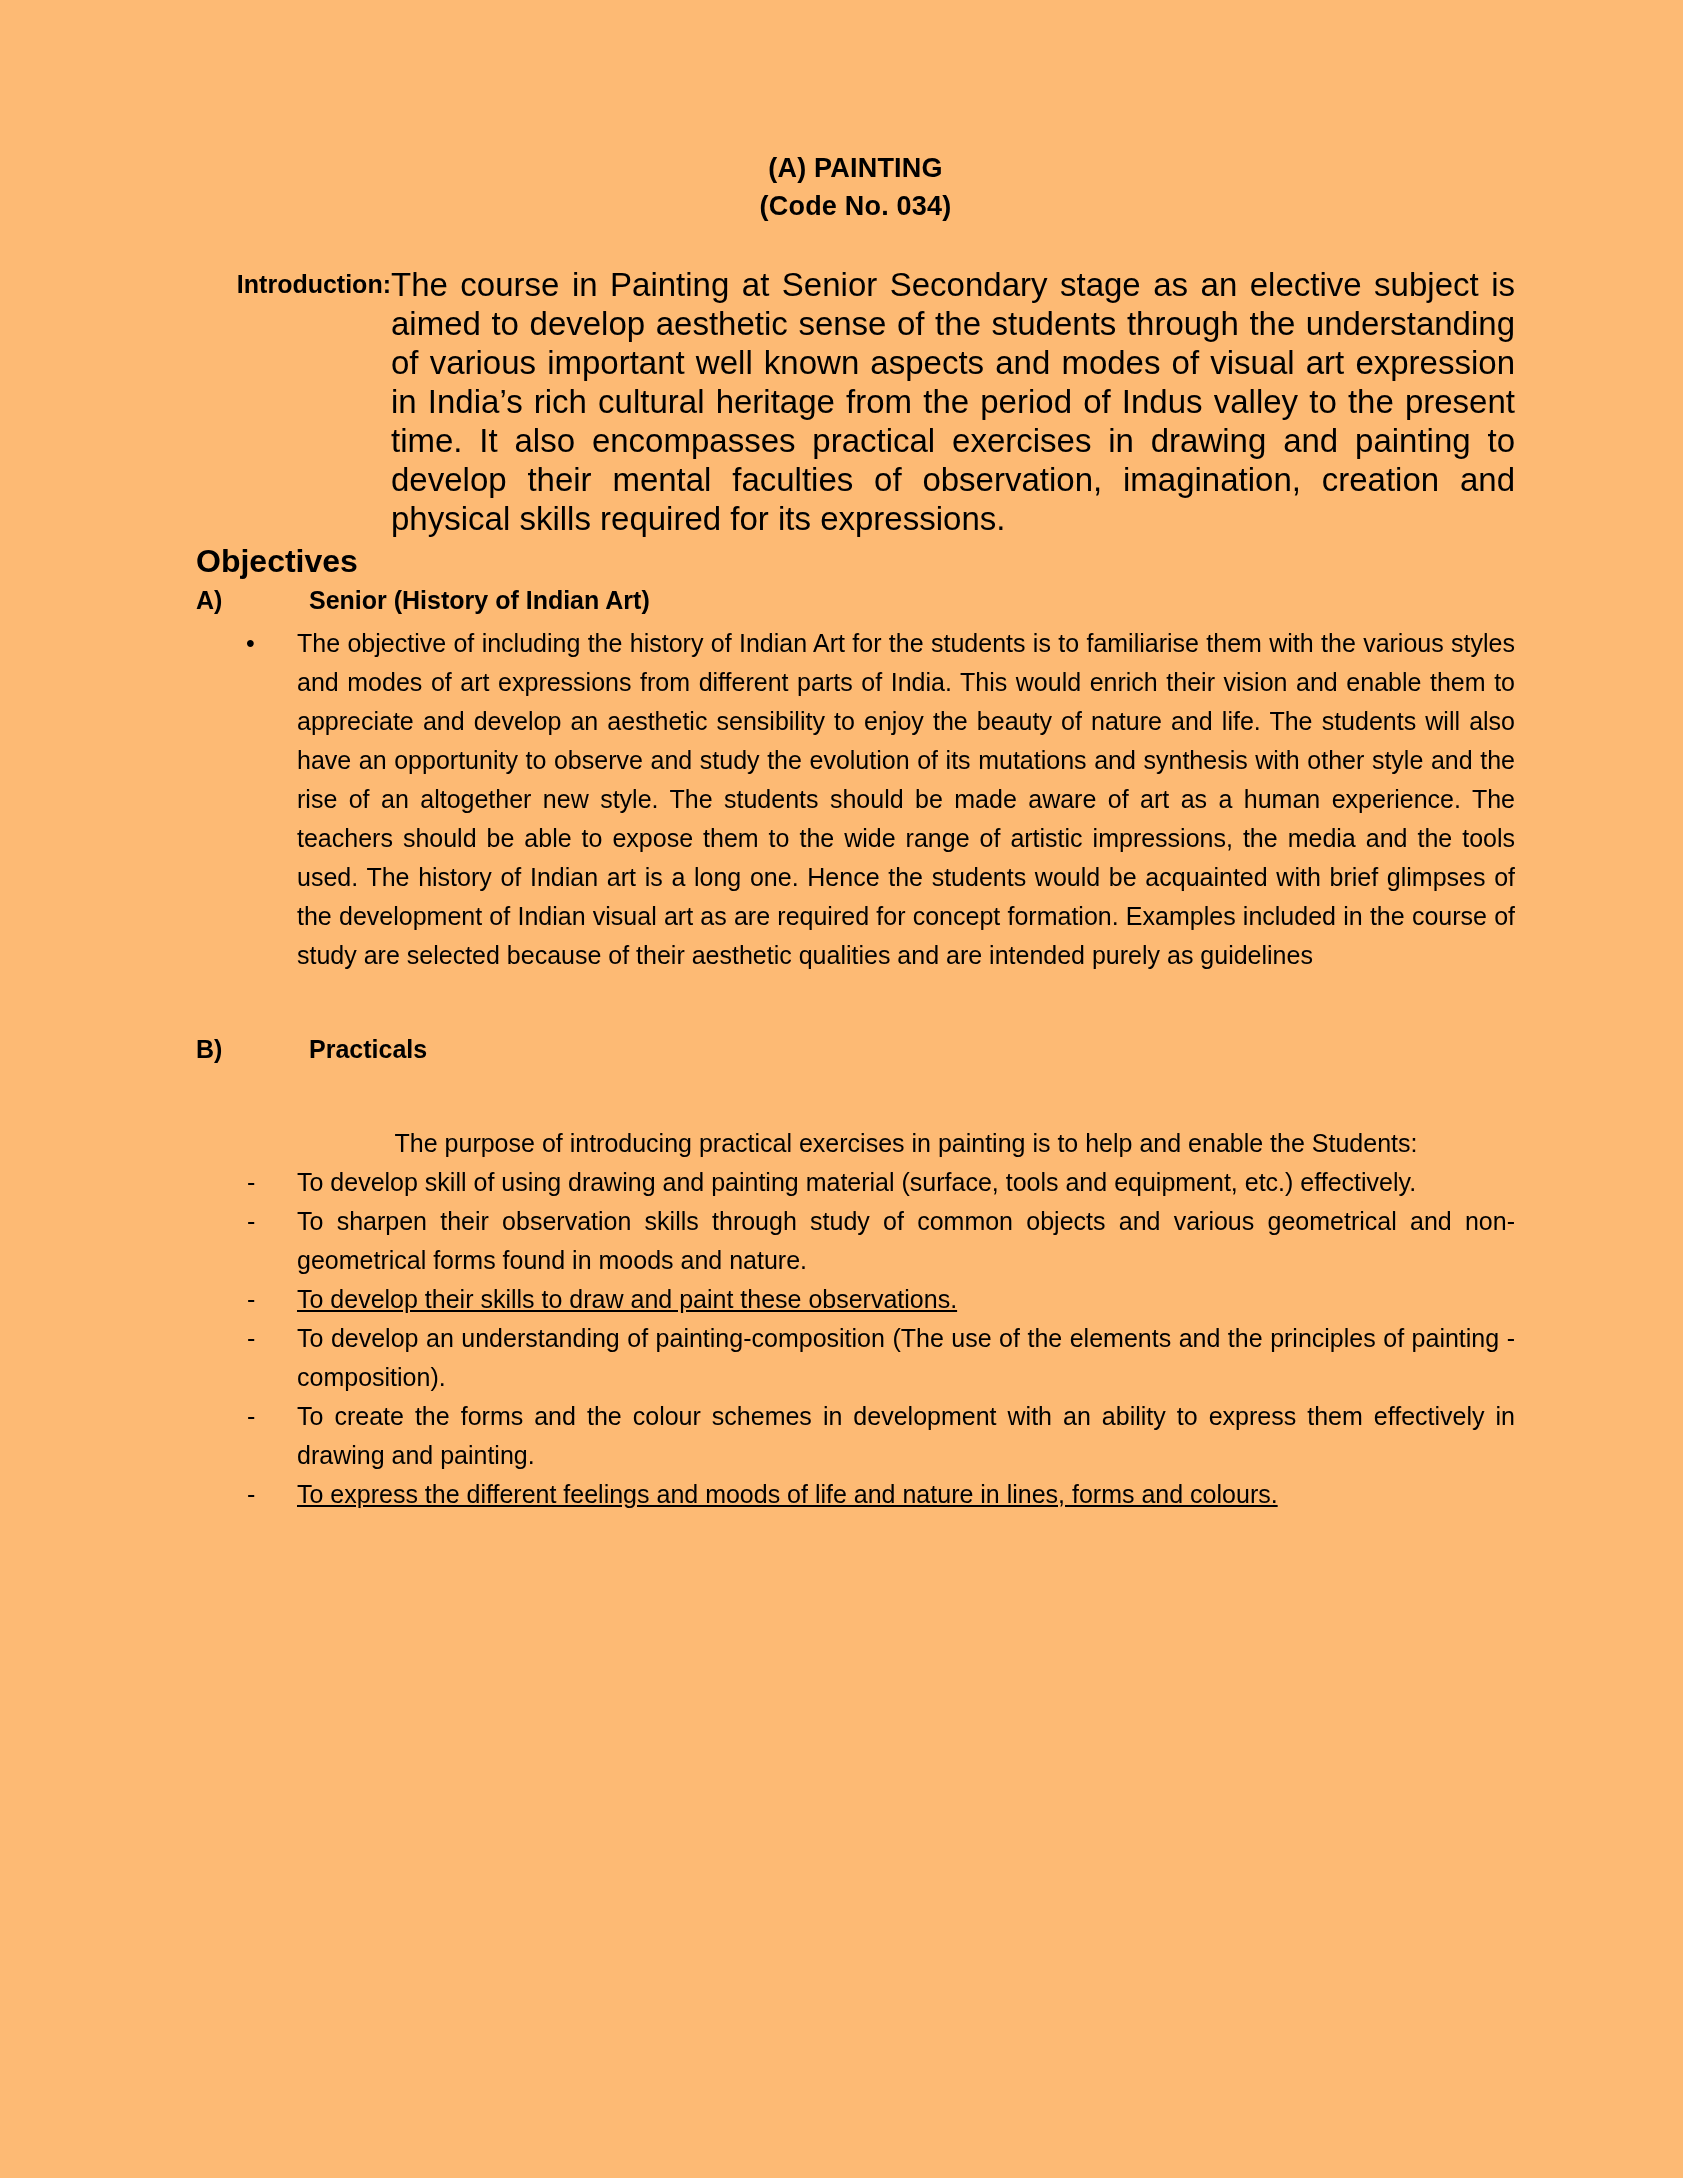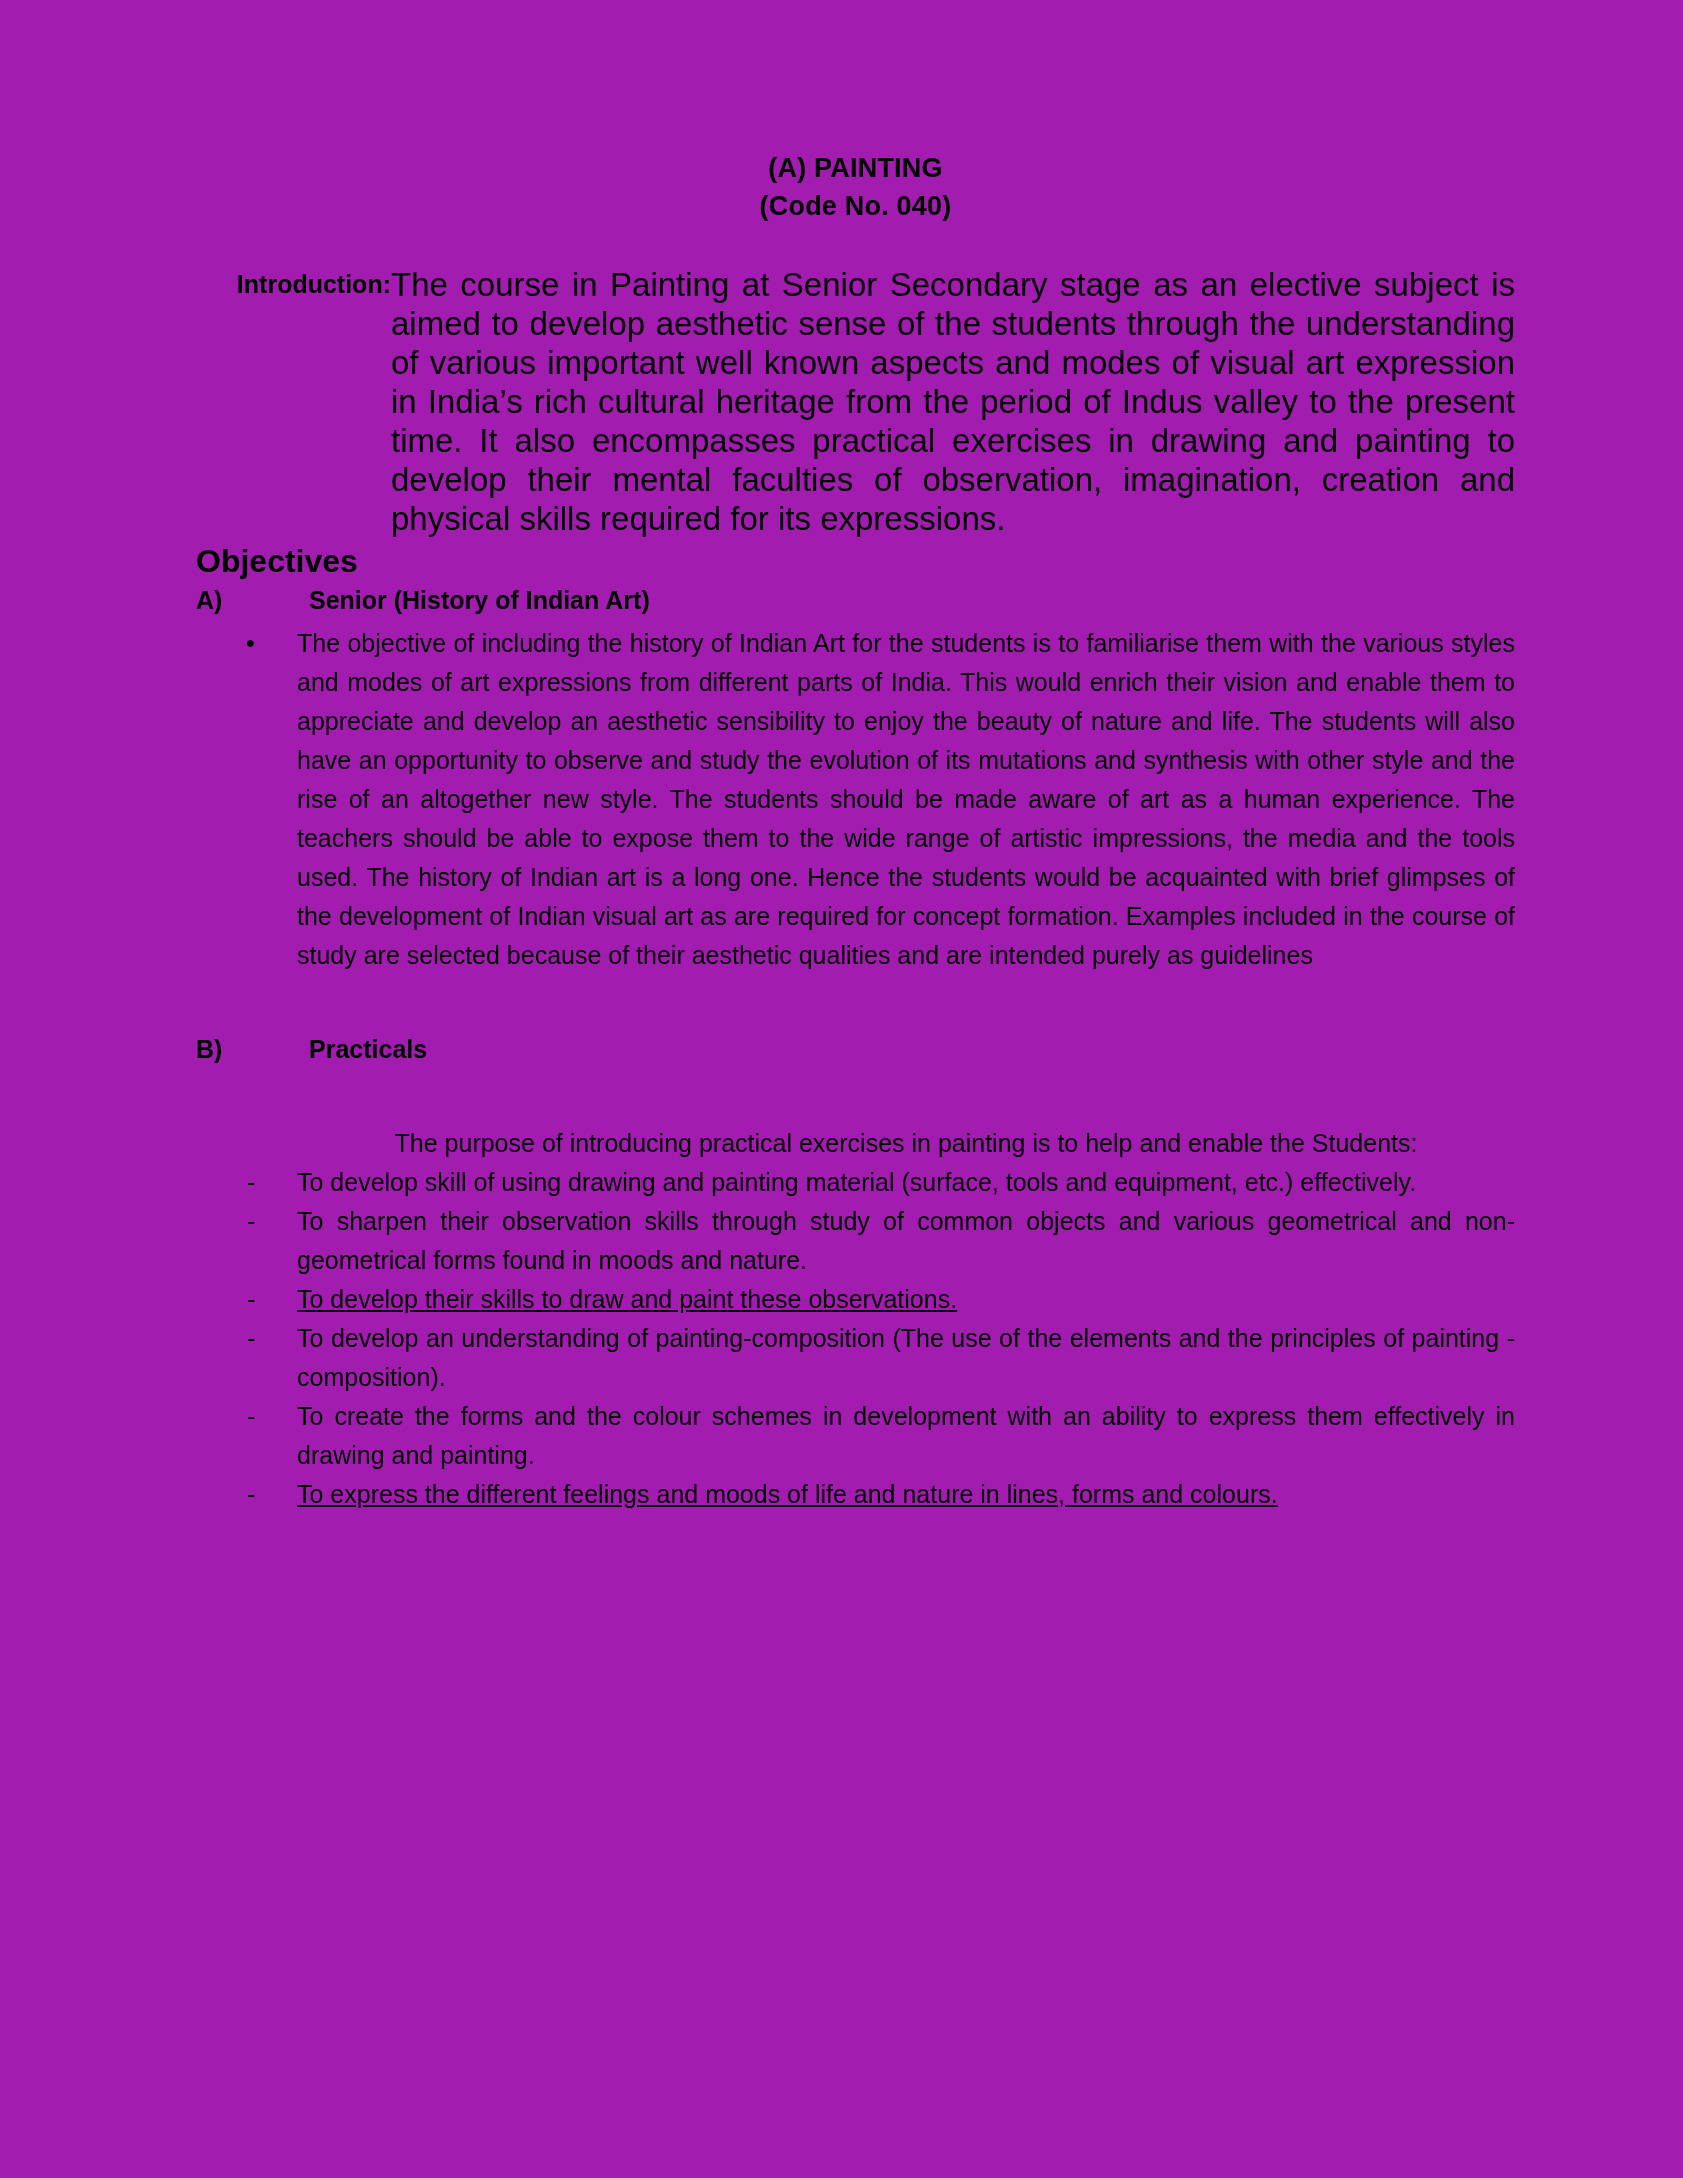--- a/index.html
+++ b/index.html
@@ -9,21 +9,21 @@
     background: #ffffff;
   }
   body {
     font-family: "Liberation Sans", sans-serif;
     color: #000000;
   }
   .page {
     position: relative;
     width: 1683px;
     height: 2178px;
-    background: #a21caf;
+    background: #fdba74;
     overflow: hidden;
     box-sizing: border-box;
   }
   .content {
     position: absolute;
     left: 196px;
     top: 149px;
     width: 1319px; 
   }
 
@@ -136,21 +136,21 @@
   }
 </style>
 </head>
 <body>
 
 <div class="page">
   <div class="content">
 
     <div class="title-block">
       <div class="title-line">(A) PAINTING</div>
-      <div class="title-line">(Code No. 040)</div>
+      <div class="title-line">(Code No. 034)</div>
     </div>
 
     <div class="intro-row">
       <div class="intro-label">Introduction:</div>
       <div class="intro-body">The course in Painting at Senior Secondary stage as an elective subject is aimed to develop aesthetic sense of the students through the understanding of various important well known aspects and modes of visual art expression in India’s rich cultural heritage from the period of Indus valley to the present time. It also encompasses practical exercises in drawing and painting to develop their mental faculties of observation, imagination, creation and physical skills required for its expressions.</div>
     </div>
 
     <div class="heading">Objectives</div>
 
     <div class="lettered-row">

